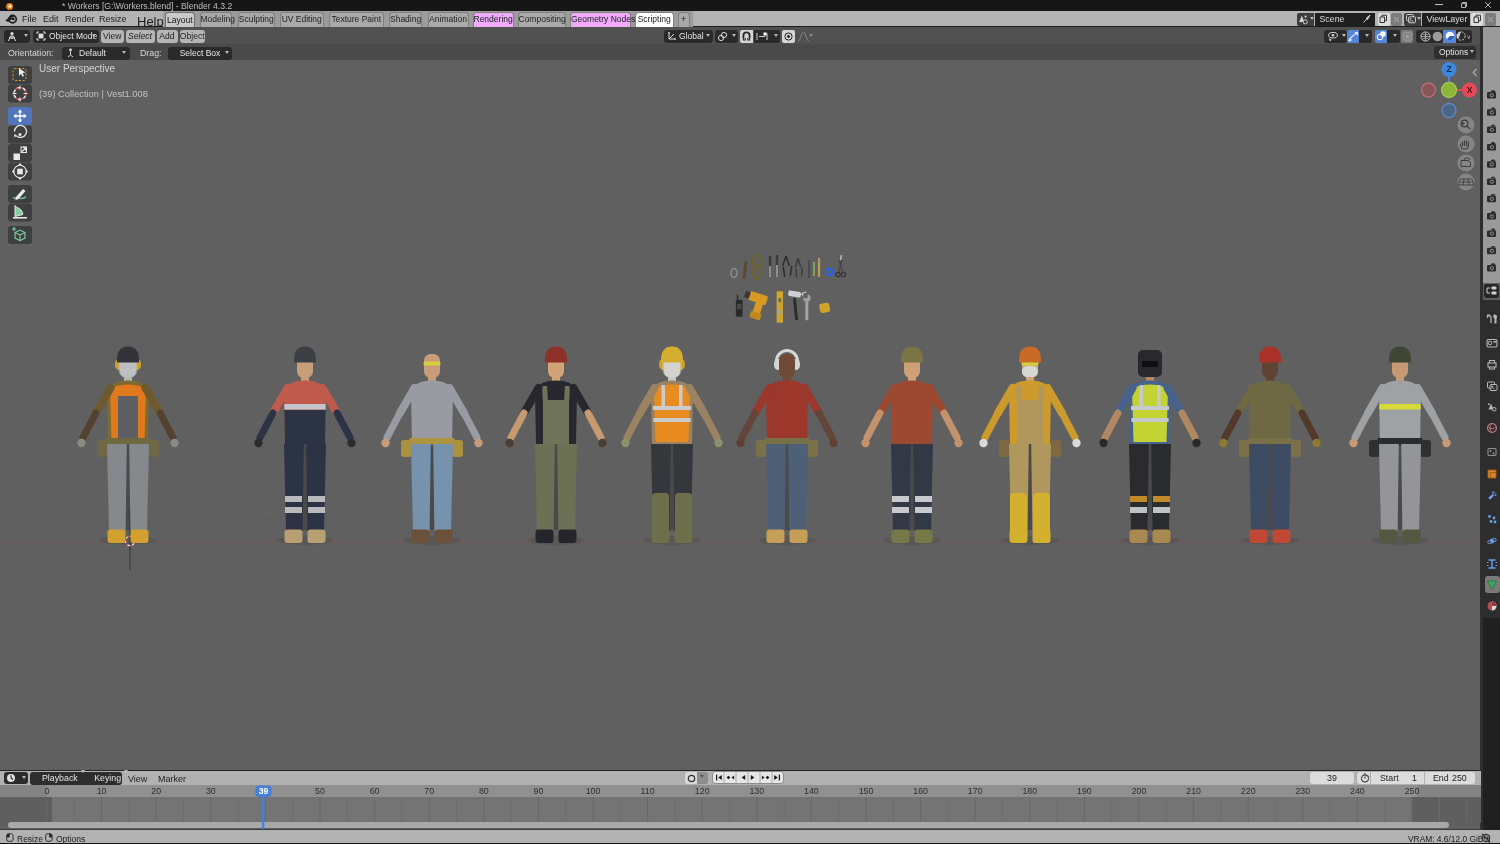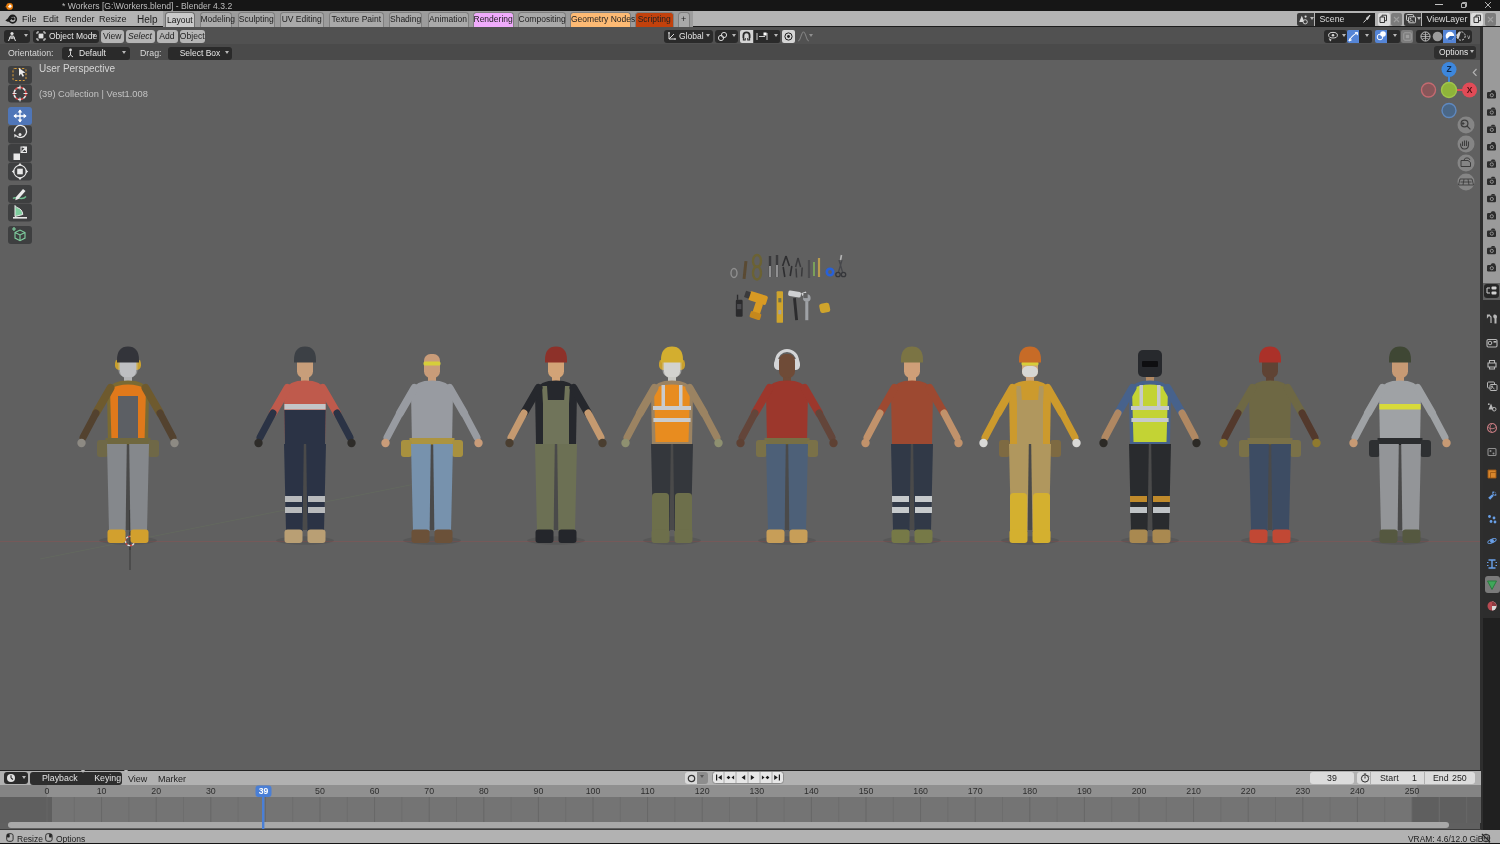--- a/index.html
+++ b/index.html
@@ -29,33 +29,33 @@
 <svg class="abs" style="left:5px;top:13px" width="13" height="11" viewBox="0 0 13 11">
  <circle cx="7.6" cy="6.1" r="3.7" fill="none" stroke="#1d1d1d" stroke-width="1.7"></circle>
  <circle cx="8.1" cy="5.7" r="1.5" fill="#1d1d1d"></circle>
  <path d="M0.3,7.6 L5.2,3.6 L7.6,5.2 L3.2,8.9 Z" fill="#1d1d1d"></path>
  <path d="M4.5,3.2 L9,2.2 L9.6,3.4 L5.8,4.2 Z" fill="#1d1d1d"></path>
 </svg>
 <div class="abs txt" style="left:22px;top:13.5px;font-size:9px;color:#1d1d1d;">File</div>
 <div class="abs txt" style="left:43px;top:13.5px;font-size:9px;color:#1d1d1d;">Edit</div>
 <div class="abs txt" style="left:65px;top:13.5px;font-size:9px;color:#1d1d1d;">Render</div>
 <div class="abs txt" style="left:99px;top:13.5px;font-size:9px;color:#1d1d1d;">Resize</div>
-<div class="abs txt" style="left:137px;top:13.5px;font-size:10px;color:#1d1d1d;">Help</div>
+<div class="abs txt" style="left:137px;top:13.5px;font-size:13px;color:#1d1d1d;">Help</div>
 <div class="abs" style="left:163px;top:11px;width:530px;height:16px;background:#9c9c9c;"></div>
 <div class="abs txt" style="left:165.0px;top:11.5px;width:29.5px;height:15.5px;background:#c9c9c9;border:1px solid #6f6f6f;border-bottom:none;border-radius:3.5px 3.5px 0 0;box-sizing:border-box;font-size:8.5px;color:#141414;text-align:center;line-height:14px;">Layout</div>
 <div class="abs txt" style="left:199.5px;top:12px;width:32.5px;height:15px;background:#a9a9a9;border:1px solid #7f7f7f;border-bottom:none;border-radius:3.5px 3.5px 0 0;box-sizing:border-box;font-size:8.5px;color:#222;text-align:center;line-height:13.5px;">Modeling</div>
 <div class="abs txt" style="left:237.5px;top:12px;width:37.5px;height:15px;background:#a9a9a9;border:1px solid #7f7f7f;border-bottom:none;border-radius:3.5px 3.5px 0 0;box-sizing:border-box;font-size:8.5px;color:#222;text-align:center;line-height:13.5px;">Sculpting</div>
 <div class="abs txt" style="left:280.0px;top:12px;width:43.5px;height:15px;background:#a9a9a9;border:1px solid #7f7f7f;border-bottom:none;border-radius:3.5px 3.5px 0 0;box-sizing:border-box;font-size:8.5px;color:#222;text-align:center;line-height:13.5px;">UV Editing</div>
 <div class="abs txt" style="left:329.0px;top:12px;width:54.5px;height:15px;background:#a9a9a9;border:1px solid #7f7f7f;border-bottom:none;border-radius:3.5px 3.5px 0 0;box-sizing:border-box;font-size:8.5px;color:#222;text-align:center;line-height:13.5px;">Texture Paint</div>
 <div class="abs txt" style="left:389.0px;top:12px;width:32.5px;height:15px;background:#a9a9a9;border:1px solid #7f7f7f;border-bottom:none;border-radius:3.5px 3.5px 0 0;box-sizing:border-box;font-size:8.5px;color:#222;text-align:center;line-height:13.5px;">Shading</div>
 <div class="abs txt" style="left:427.5px;top:12px;width:41.0px;height:15px;background:#a9a9a9;border:1px solid #7f7f7f;border-bottom:none;border-radius:3.5px 3.5px 0 0;box-sizing:border-box;font-size:8.5px;color:#222;text-align:center;line-height:13.5px;">Animation</div>
 <div class="abs txt" style="left:472.5px;top:12px;width:41.0px;height:15px;background:#f0abfc;border:1px solid #7f7f7f;border-bottom:none;border-radius:3.5px 3.5px 0 0;box-sizing:border-box;font-size:8.5px;color:#222;text-align:center;line-height:13.5px;">Rendering</div>
 <div class="abs txt" style="left:517.5px;top:12px;width:48.5px;height:15px;background:#a9a9a9;border:1px solid #7f7f7f;border-bottom:none;border-radius:3.5px 3.5px 0 0;box-sizing:border-box;font-size:8.5px;color:#222;text-align:center;line-height:13.5px;">Compositing</div>
-<div class="abs txt" style="left:570.0px;top:12px;width:61.0px;height:15px;background:#fdba74;border:1px solid #7f7f7f;border-bottom:none;border-radius:3.5px 3.5px 0 0;box-sizing:border-box;font-size:8.5px;color:#222;text-align:center;line-height:13.5px;">Geometry Nodes</div>
-<div class="abs txt" style="left:635.0px;top:12px;width:38.5px;height:15px;background:#c2410c;border:1px solid #7f7f7f;border-bottom:none;border-radius:3.5px 3.5px 0 0;box-sizing:border-box;font-size:8.5px;color:#222;text-align:center;line-height:13.5px;">Scripting</div>
+<div class="abs txt" style="left:570.0px;top:12px;width:61.0px;height:15px;background:#f0abfc;border:1px solid #7f7f7f;border-bottom:none;border-radius:3.5px 3.5px 0 0;box-sizing:border-box;font-size:8.5px;color:#222;text-align:center;line-height:13.5px;">Geometry Nodes</div>
+<div class="abs txt" style="left:635.0px;top:12px;width:38.5px;height:15px;background:#ffffff;border:1px solid #7f7f7f;border-bottom:none;border-radius:3.5px 3.5px 0 0;box-sizing:border-box;font-size:8.5px;color:#222;text-align:center;line-height:13.5px;">Scripting</div>
 <div class="abs" style="left:677.5px;top:12px;width:12.5px;height:15px;background:#a9a9a9;border:1px solid #7f7f7f;border-bottom:none;border-radius:3.5px 3.5px 0 0;box-sizing:border-box;font-size:9px;color:#222;text-align:center;line-height:13px;">+</div>
 <div class="abs" style="left:1297.0px;top:12.5px;width:17px;height:13px;background:#3c3c3c;border-radius:2px 0 0 2px;">
     <svg width="11" height="11" style="position:absolute;left:1px;top:1px" viewBox="0 0 11 11">
       <path d="M1.2,8 L3.8,1.8 L6.4,8 Z" fill="#d8d8d8"></path>
       <circle cx="7.2" cy="7.8" r="2.1" fill="#3c3c3c" stroke="#d8d8d8" stroke-width="0.9"></circle>
       <circle cx="7.6" cy="2.6" r="1.1" fill="#d8d8d8"></circle>
     </svg>
     <span style="position:absolute;right:0px;top:4.5px;width:0;height:0;border-left:2.4px solid transparent;border-right:2.4px solid transparent;border-top:3.4px solid #b9b9b9;"></span>
   </div>
 <div class="abs txt" style="left:1314.5px;top:12.5px;width:60.0px;height:13px;background:#1f1f1f;color:#dedede;font-size:8.8px;line-height:13px;padding-left:5px;box-sizing:border-box;">Scene</div>

